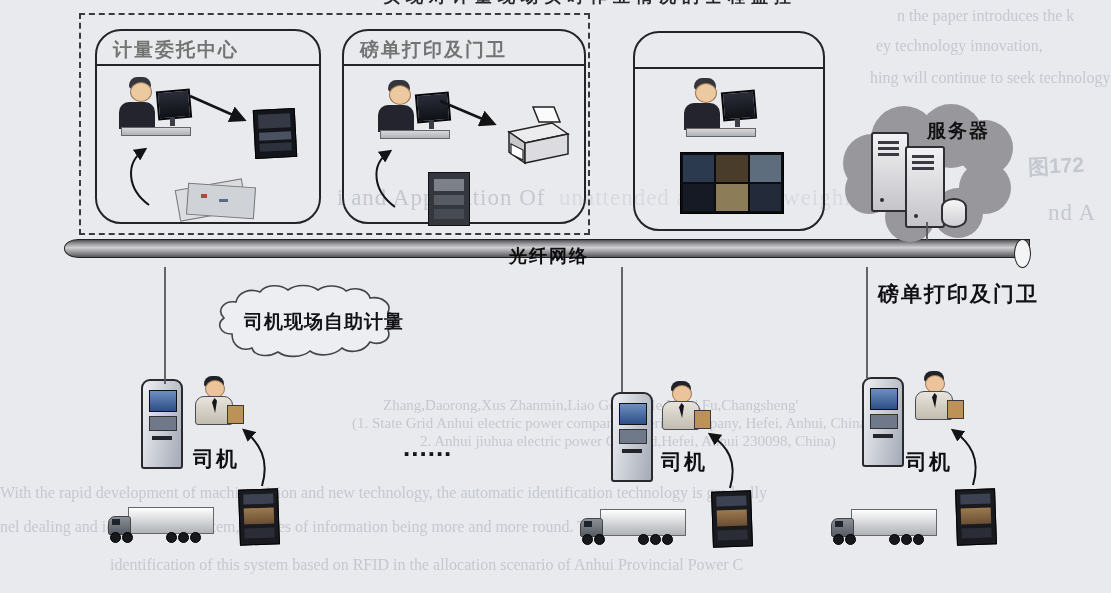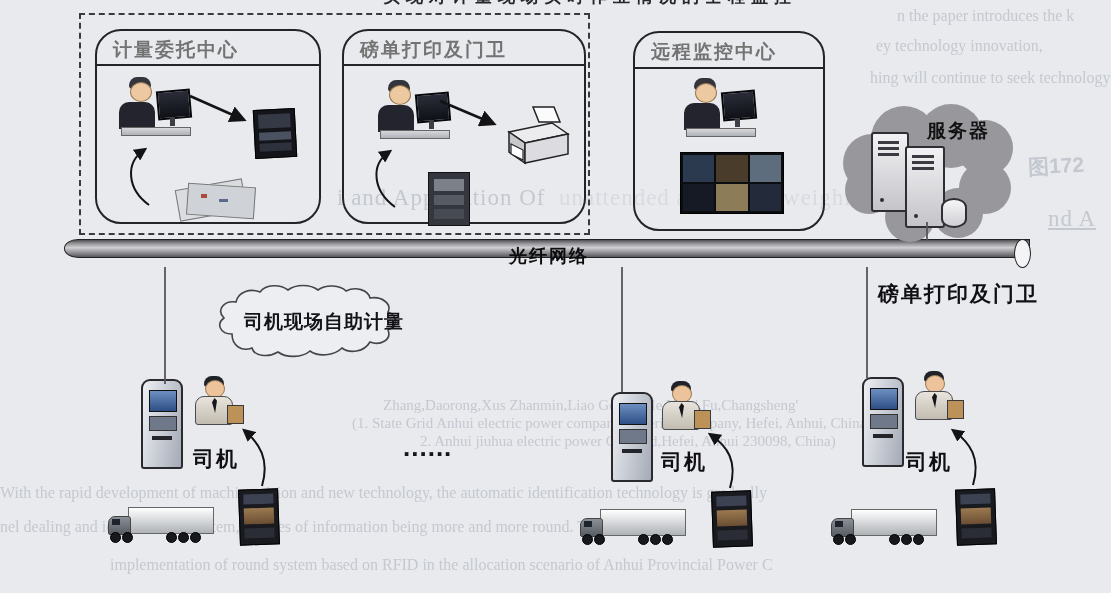--- a/index.html
+++ b/index.html
@@ -128,27 +128,27 @@
 <body>
 
 <div id="app">
 
   <div class="bleed-layer">
     <span class="bleed" style="left:897px;top:7px;">n the paper introduces the k</span>
     <span class="bleed" style="left:876px;top:37px;">ey technology innovation,</span>
     <span class="bleed" style="left:870px;top:69px;">hing will continue to seek technology ach</span>
     <span class="bleed sans" style="left:1028px;top:152px;font-size:21px;transform:rotate(-3deg);">图172</span>
     <span class="bleed big" style="left:337px;top:185px;"><span>i and Application Of</span>&nbsp;&nbsp;<span class="lighter">unattended automatic weighing syst</span>&nbsp;&nbsp;<span>ite of</span></span>
-    <span class="bleed big" style="left:1048px;top:206px;text-decoration:underline;">nd A</span>
+    <span class="bleed big" style="left:1048px;top:200px;">nd A</span>
     <span class="bleed" style="left:383px;top:397px;font-size:15px;">Zhang,Daorong,Xus Zhanmin,Liao Genyu',He,Yibo',Fu,Changsheng'</span>
     <span class="bleed" style="left:352px;top:415px;font-size:15px;">(1. State Grid Anhui electric power company materials company, Hefei, Anhui, China</span>
     <span class="bleed" style="left:420px;top:433px;font-size:15px;">2. Anhui jiuhua electric power Gro.,Ltd,Hefei, Anhui 230098, China)</span>
     <span class="bleed" style="left:0;top:484px;">With the rapid development of machine vision and new technology, the automatic identification technology is gradually</span>
     <span class="bleed" style="left:0;top:518px;">nel dealing and identification system, a series of information being more and more round. T</span>
-    <span class="bleed" style="left:110px;top:556px;">implementation of round system based on RFID in the allocation scenario of Anhui Provincial Power C</span>
+    <span class="bleed" style="left:110px;top:556px;">identification of this system based on RFID in the allocation scenario of Anhui Provincial Power C</span>
   </div>
 
   <div class="topclip">
     <span>实现对计量现场实时作业情况的全程监控</span>
   </div>
 
   <div class="dashed-rect"></div>
 
   <div class="node-box" style="left:95px;top:29px;width:222px;height:191px;">
     <div class="box-title">计量委托中心</div>
@@ -193,21 +193,20 @@
       <polygon points="9,43 21,49 21,59 9,53" fill="#ffffff" stroke="#222" stroke-width="1.2"></polygon>
     </svg>
     <div class="doc" style="left:84px;top:141px;">
       <div class="d1"></div>
       <div class="d2"></div>
       <div class="d3"></div>
     </div>
   </div>
 
   <div class="node-box" style="left:633px;top:31px;width:188px;height:196px;">
-    <div class="box-title">远程监控中心</div>
     <div class="box-divider" style="top:34px;"></div>
     <div class="op" style="left:49px;top:45px;">
       <div class="hair"></div>
       <div class="face"></div>
       <div class="torso"></div>
       <div class="mon"></div>
       <div class="stand"></div>
       <div class="desk"></div>
     </div>
     <div class="vwall" style="left:45px;top:119px;">

